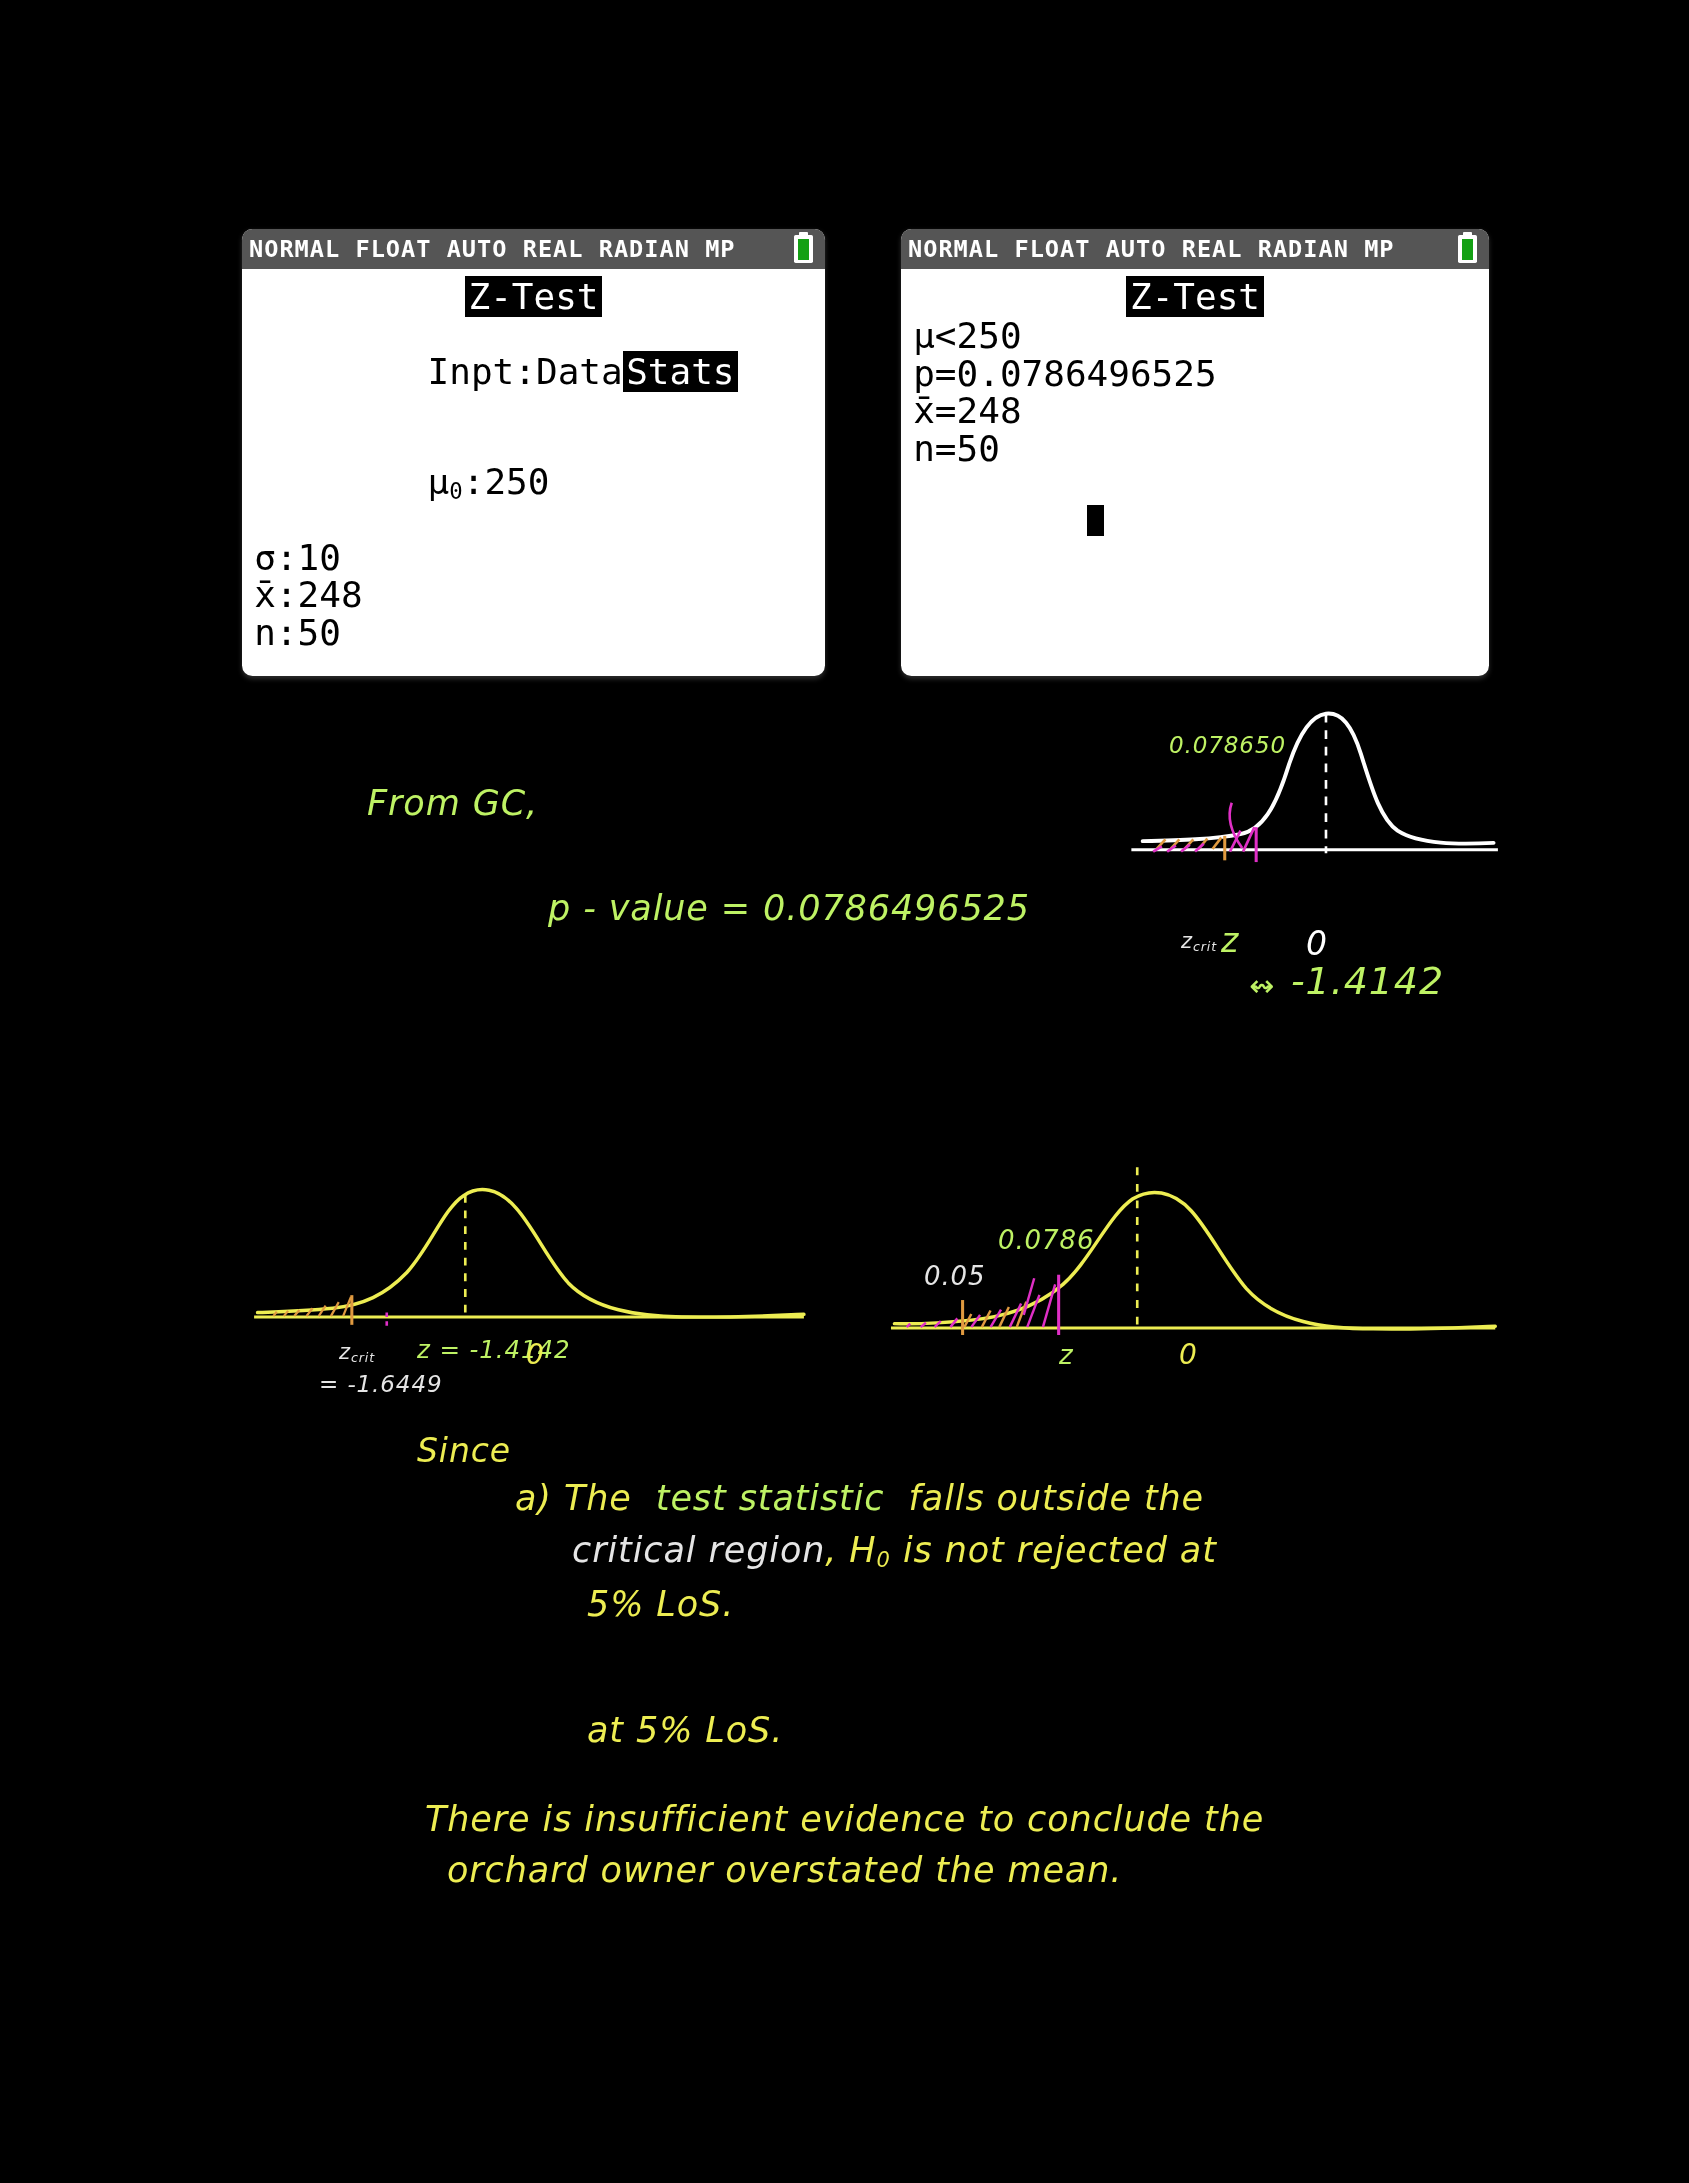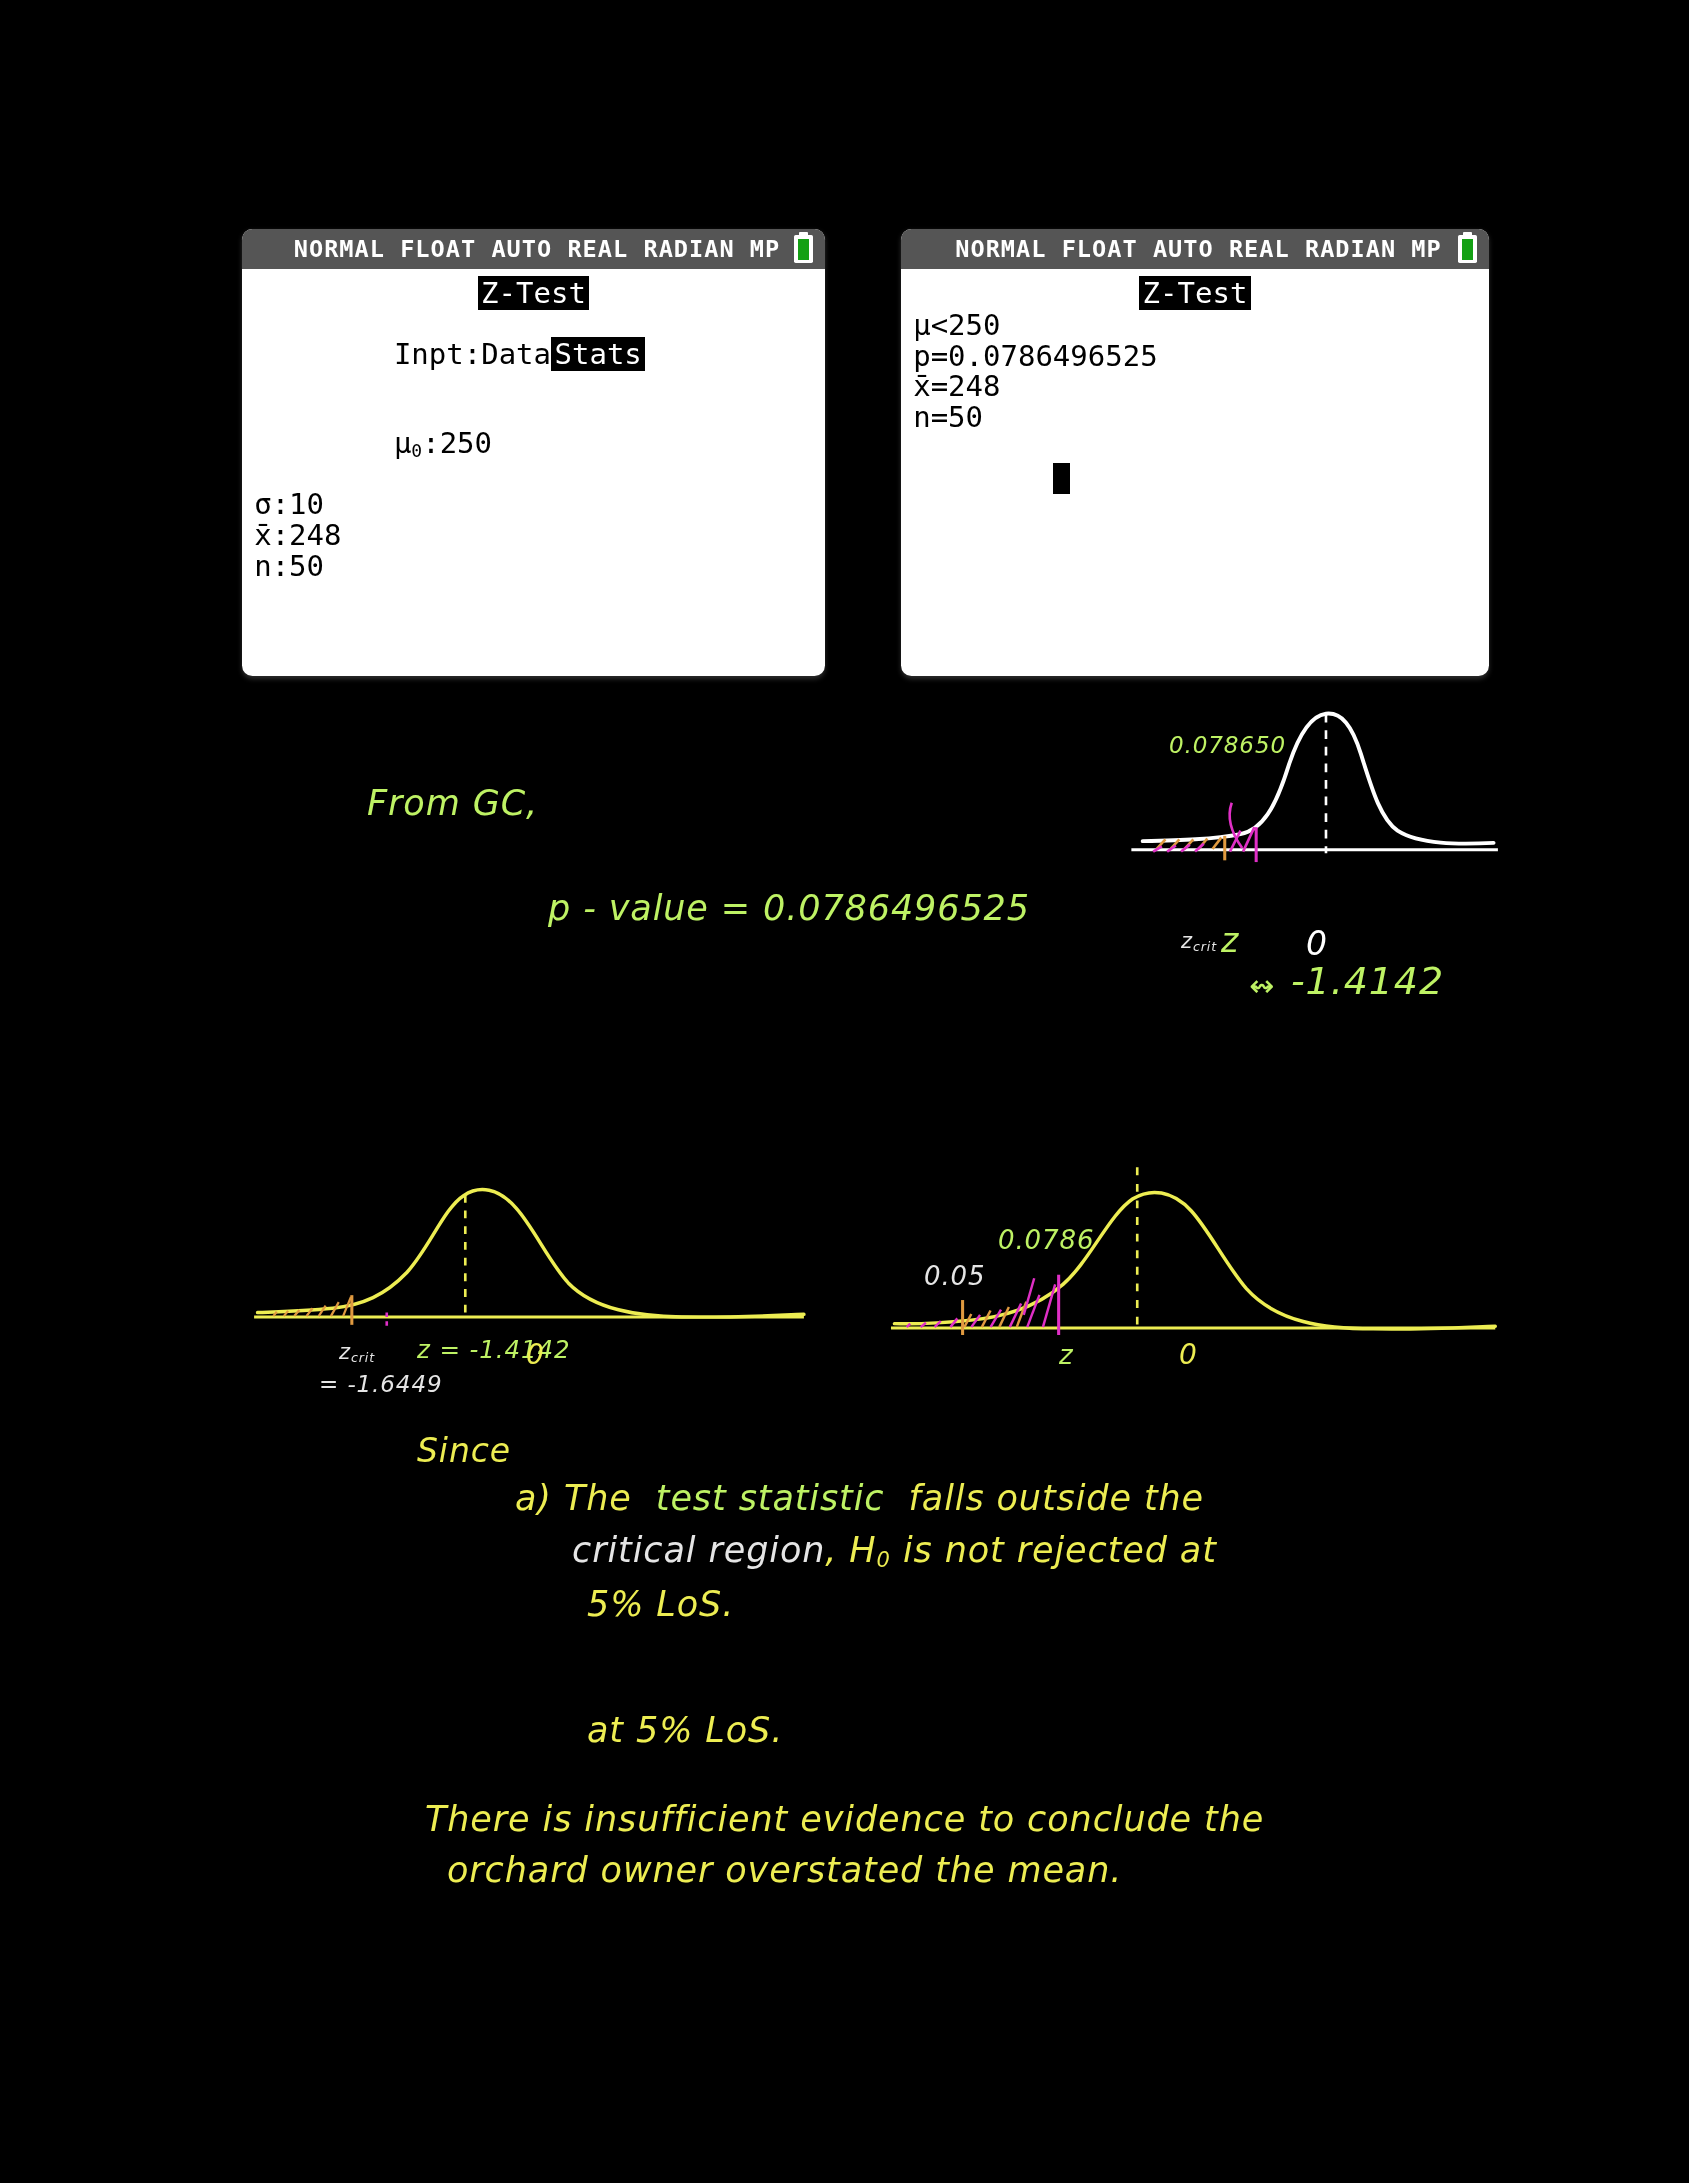--- a/index.html
+++ b/index.html
@@ -19,21 +19,20 @@
     overflow:hidden;
     box-shadow:0 2.6px 5.2px rgba(255,255,255,0.18);
   }
   .calc-statusbar {
     height:40px;
     background:#555555;
     display:flex;
     align-items:center;
     padding-left:7px;
     position:relative;
-    justify-content:center;
   }
   .calc-status-text {
     color:#ffffff;
     font-family:"DejaVu Sans Mono", monospace;
     font-size:23.6px;
     font-weight:bold;
     letter-spacing:1px;
     white-space:nowrap;
   }
   .battery {
@@ -47,21 +46,21 @@
   .battery::before{
     content:"";
     position:absolute; top:-3.5px; left:5.2px;
     width:8.7px; height:4.4px; background:#ffffff; border-radius:0.9px;
   }
   .battery-fill{ width:10.5px; height:21px; background:#14a014; }
 
   .calc-body {
     padding:5.2px 12.2px 8.7px 12.2px;
     font-family:"DejaVu Sans Mono", monospace;
-    font-size:29px;
+    font-size:36px;
     line-height:1.0;
     color:#000;
   }
   .calc-title-row { text-align:center; margin-top:5.2px; margin-bottom:2.6px;}
   .inv { background:#000; color:#fff; padding:0 3.5px; }
   .calc-line { white-space:pre; margin-top:1.7px; letter-spacing:0px; }
   .sub { font-size:0.62em; vertical-align:-0.22em; }
   .cursor-blk { display:inline-block; background:#000; width:17.5px; height:31px; }
   .neg-hi { vertical-align:0.34em; font-size:0.80em; }
 

